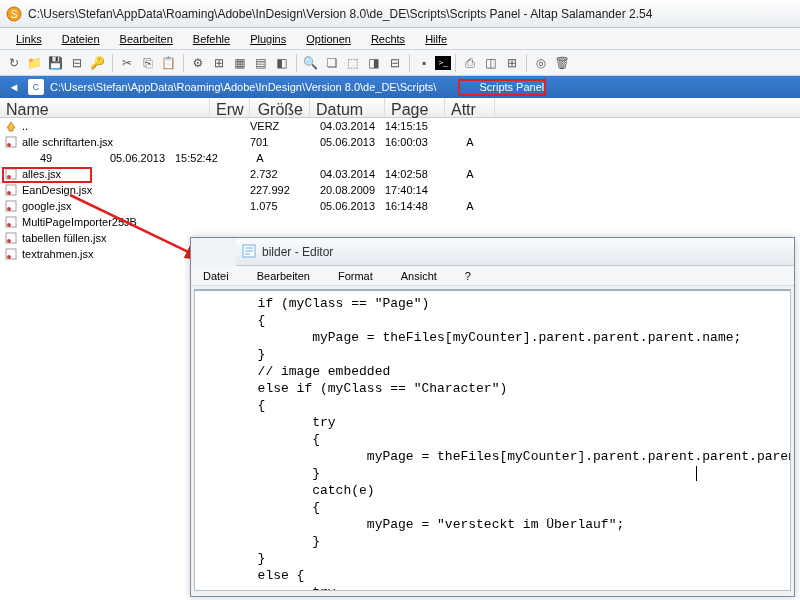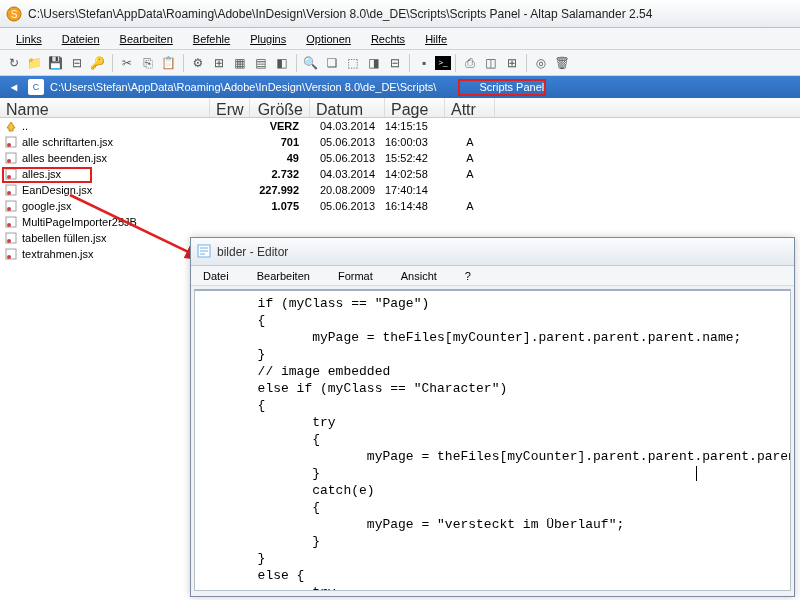--- a/index.html
+++ b/index.html
@@ -23,30 +23,30 @@
   .pathbar .highlight-box { position: absolute; border: 2px solid #e02020; pointer-events: none; }
   
   .columns { height: 20px; background: linear-gradient(#fdfdfd, #eee); border-bottom: 1px solid #ccc; display: flex; }
   .columns .col { padding: 3px 6px; border-right: 1px solid #ddd; font-size: 16px; color: #333; }
   
   .filelist { background: #fff; position: relative; }
   .filelist .row { display: flex; height: 16px; align-items: center; }
   .filelist .row .fname { width: 210px; padding-left: 4px; display: flex; align-items: center; gap: 4px; }
   .filelist .row .ficon { width: 14px; height: 14px; display: inline-flex; align-items: center; justify-content: center; font-size: 10px; }
   .filelist .row .fext { width: 40px; }
-  .filelist .row .fsize { width: 60px; text-align: right; padding-right: 11px; font-weight: bold; }
+  .filelist .row .fsize { width: 60px; padding-right: 11px; }
   .filelist .row .fdate { width: 75px; text-align: center; }
   .filelist .row .ftime { width: 60px; }
   .filelist .row .fattr { width: 50px; text-align: center; }
   .filelist .file-highlight { position: absolute; border: 2px solid #e02020; pointer-events: none; }
   
   .arrow-svg { position: absolute; pointer-events: none; }
   
   .editor-window { position: absolute; left: 190px; top: 237px; width: 605px; height: 360px; background: #f0f3f6; border: 1px solid #7a8aa0; box-shadow: 0 0 8px rgba(0,0,0,0.2); }
-  .editor-window .etitle { height: 28px; background: linear-gradient(#fafbfc, #e4eaf0); border-bottom: 1px solid #c0c8d0; display: flex; align-items: center; padding: 0 6px; gap: 6px; }
+  .editor-window .etitle { height: 28px; background: linear-gradient(#fafbfc, #e4eaf0); border-bottom: 1px solid #c0c8d0; display: flex; align-items: center; padding: 0 6px; gap: 6px; margin-left: 45px; }
   .editor-window .emenubar { height: 20px; background: #f4f6f8; display: flex; align-items: center; padding: 0 4px; gap: 12px; border-bottom: 1px solid #d8dce0; }
   .editor-window .emenubar .eitem { padding: 2px 8px; }
   .editor-window .codearea { background: #fff; margin: 3px; border: 1px solid #b8c0c8; height: calc(100% - 56px); padding: 4px 8px; font-family: "Courier New", monospace; font-size: 13px; line-height: 17px; white-space: pre; overflow: hidden; color: #000; border-top: 2px solid #a0b0c0;}
   .editor-window .cursor-caret { position: absolute; width: 1px; height: 15px; background: #000; }
 </style>
 </head>
 <body>
 
 <div class="titlebar">
   <span class="icon">
@@ -148,29 +148,20 @@
         </span>
         <span>alle schriftarten.jsx</span>
       </span>
       <span class="fext"></span>
       <span class="fsize">701</span>
       <span class="fdate">05.06.2013</span>
       <span class="ftime">16:00:03</span>
       <span class="fattr">A</span>
     </div>
     <div class="row">
-      <span class="fname">
-        <span class="ficon">
-          <svg width="12" height="12">
-            <rect x="1" y="1" width="10" height="10" fill="#fff" stroke="#a0a0a0"></rect>
-            <circle cx="4" cy="9" r="2" fill="#d04040"></circle>
-          </svg>
-        </span>
-        <span>alles beenden.jsx</span>
-      </span>
       <span class="fext"></span>
       <span class="fsize">49</span>
       <span class="fdate">05.06.2013</span>
       <span class="ftime">15:52:42</span>
       <span class="fattr">A</span>
     </div>
     <div class="row">
       <span class="fname">
         <span class="ficon">
           <svg width="12" height="12">

